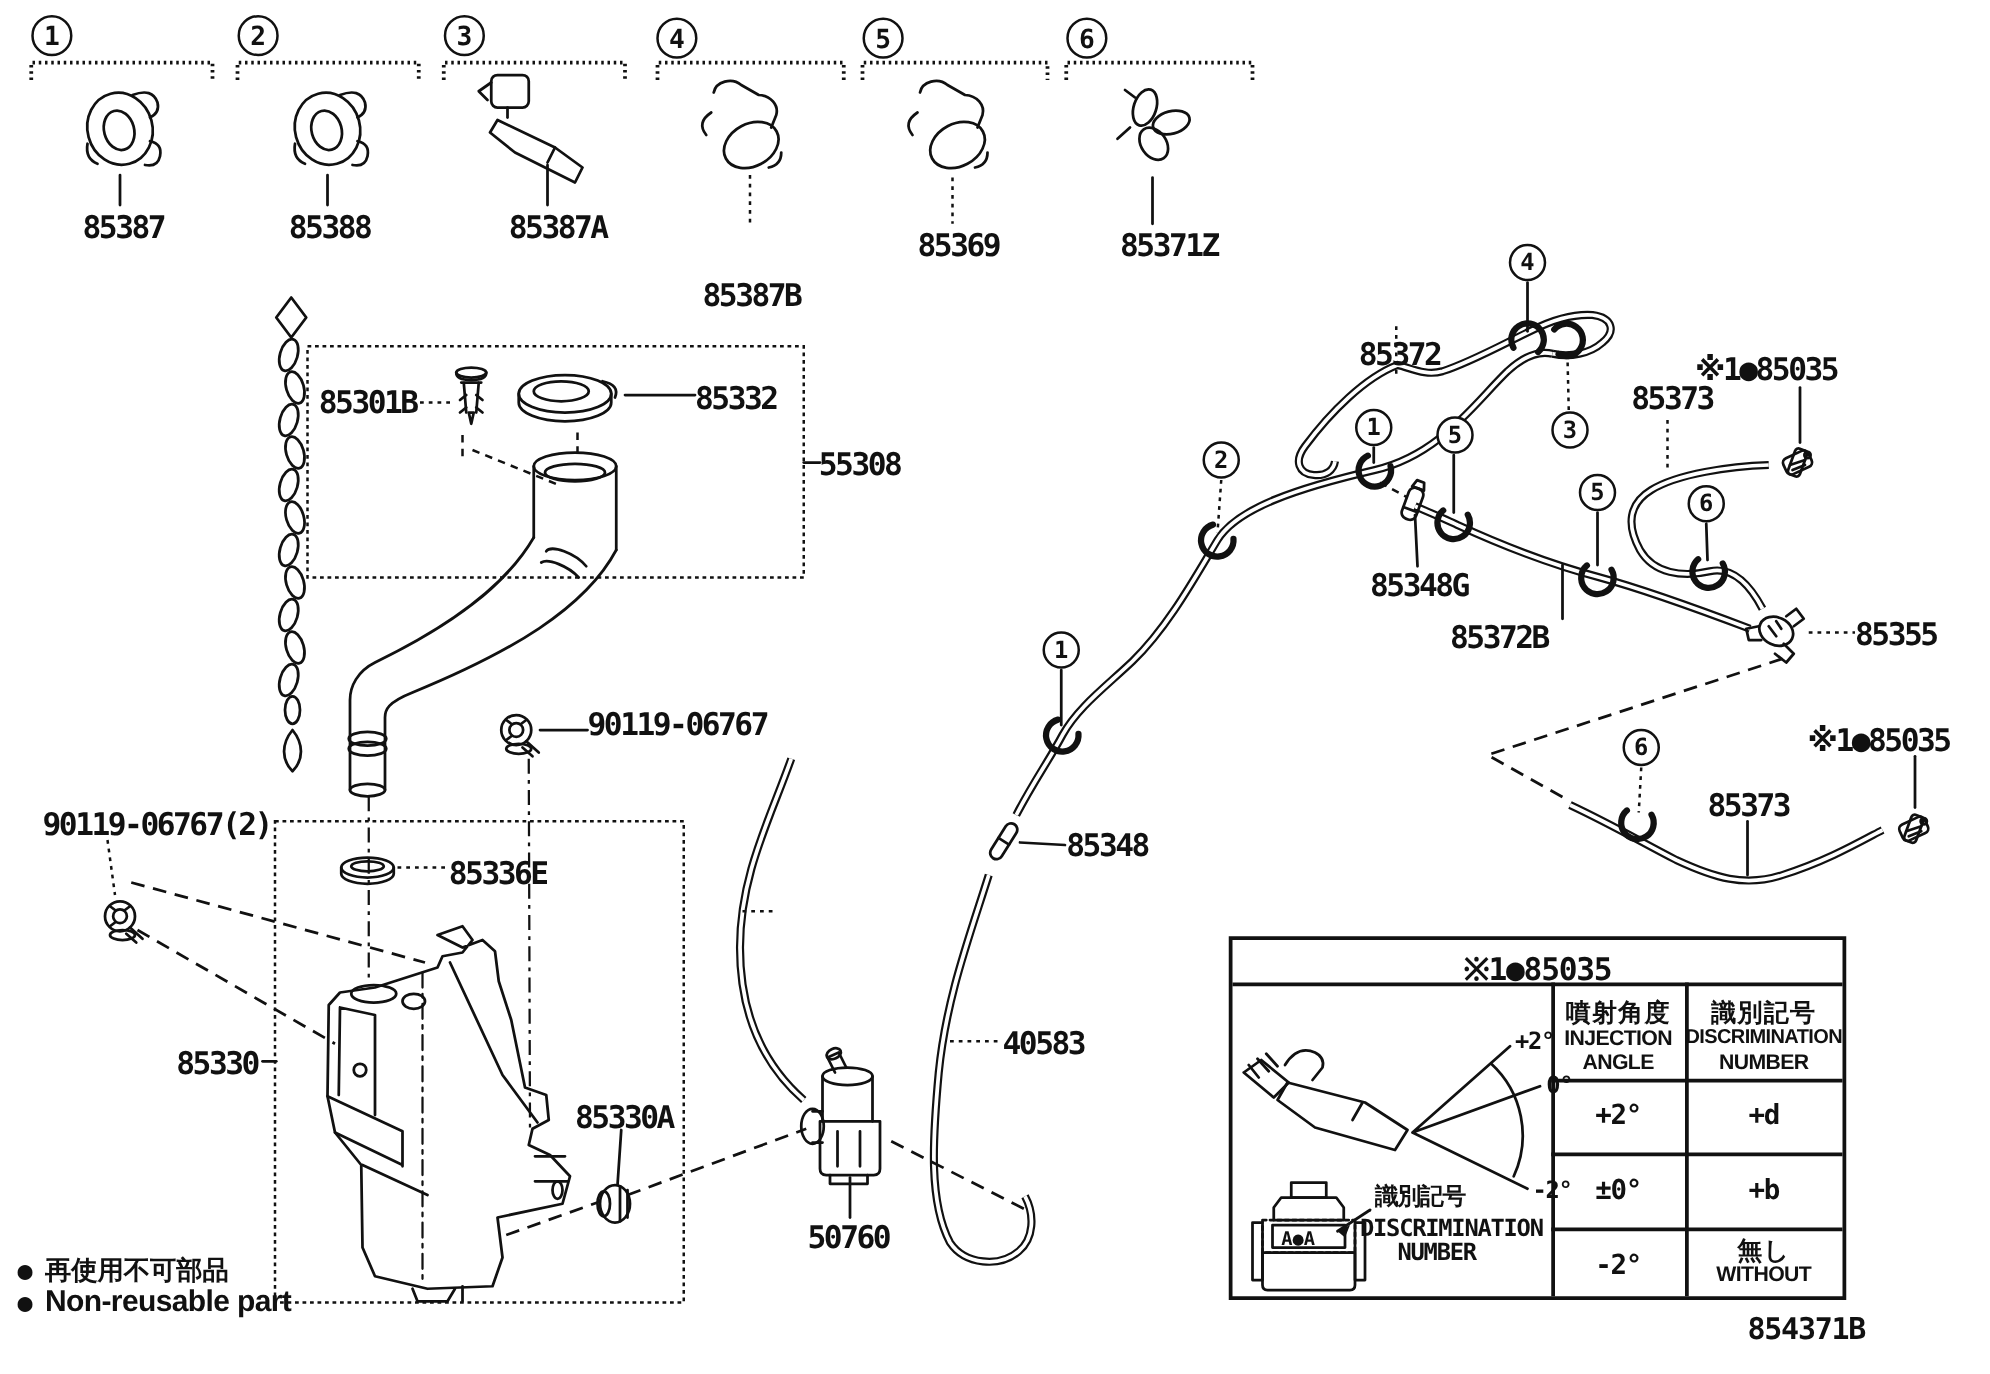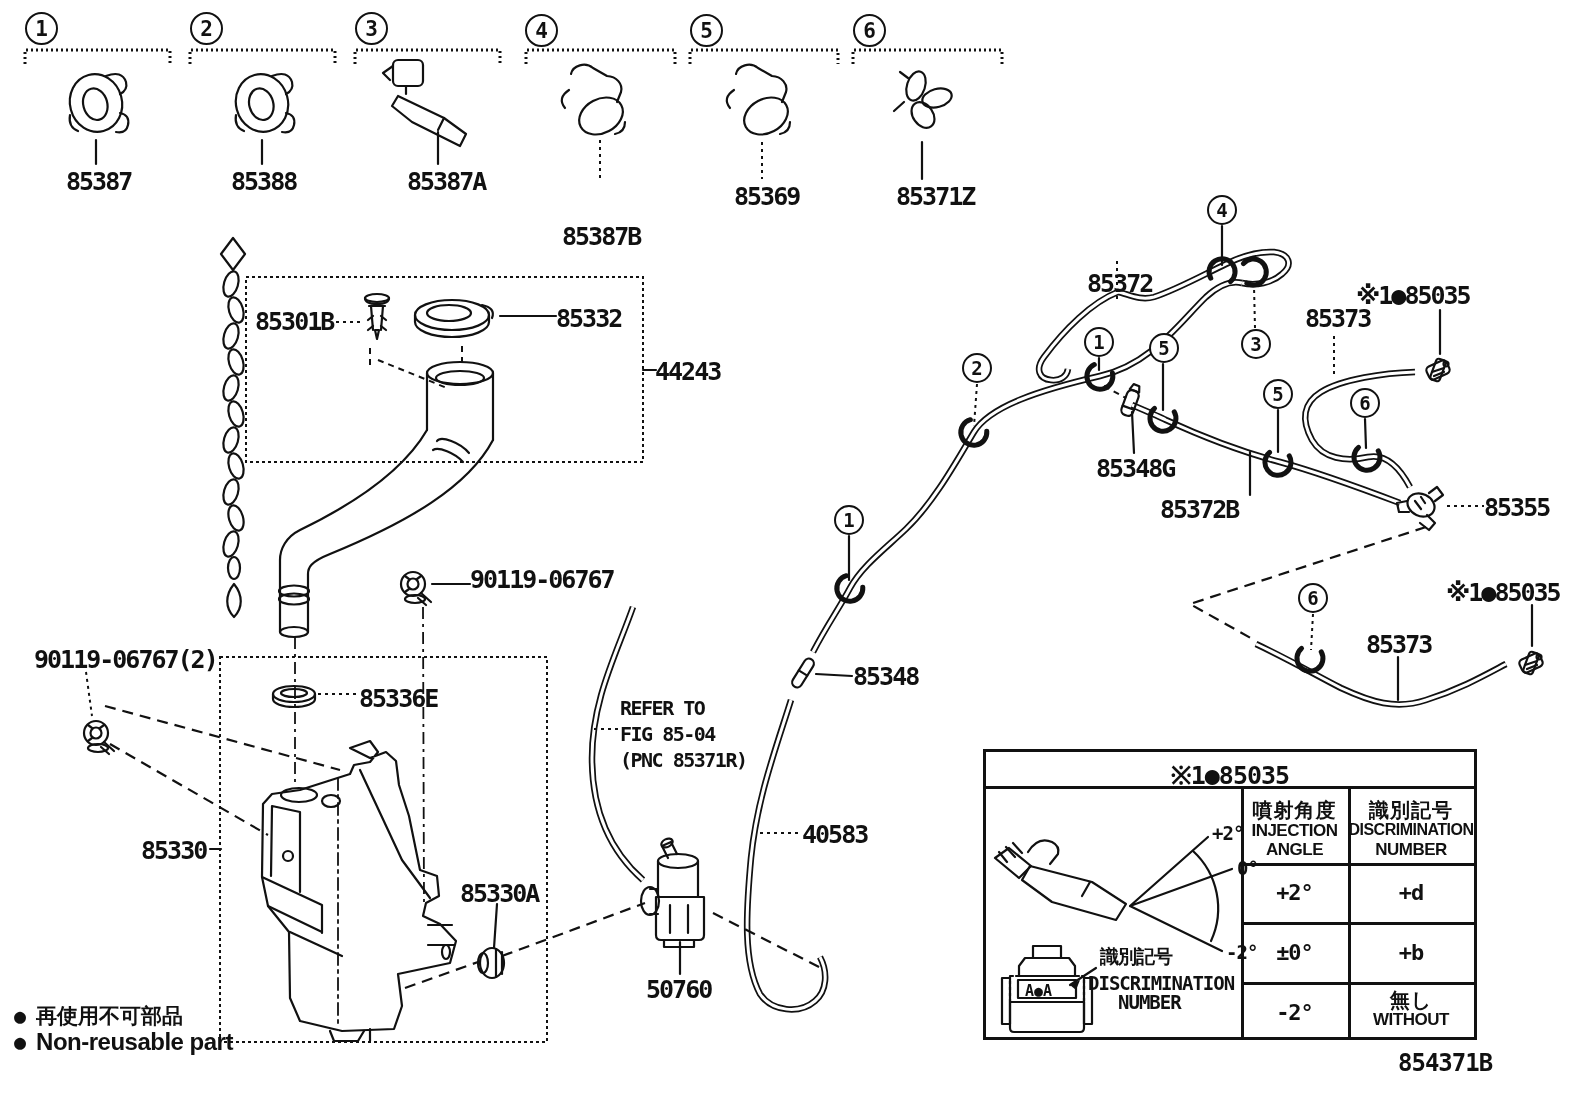--- a/index.html
+++ b/index.html
@@ -348,43 +348,38 @@
 
 <div class="pn" style="left:66px;top:167px;">85387</div>
 <div class="pn" style="left:231px;top:167px;">85388</div>
 <div class="pn" style="left:407px;top:167px;">85387A</div>
 <div class="pn" style="left:562px;top:182px;margin-top:40px;">85387B</div>
 <div class="pn" style="left:734px;top:182px;">85369</div>
 <div class="pn" style="left:896px;top:182px;">85371Z</div>
 
 <div class="pn" style="left:255px;top:307px;">85301B</div>
 <div class="pn" style="left:556px;top:304px;">85332</div>
-<div class="pn" style="left:655px;top:357px;">44243</div>
+<div class="pn" style="left:655px;top:357px;">55308</div>
 <div class="pn" style="left:470px;top:565px;">90119-06767</div>
 <div class="pn" style="left:34px;top:645px;">90119-06767(2)</div>
 <div class="pn" style="left:359px;top:684px;">85336E</div>
 <div class="pn" style="left:141px;top:836px;">85330</div>
 <div class="pn" style="left:460px;top:879px;">85330A</div>
 <div class="pn" style="left:646px;top:975px;">50760</div>
 <div class="pn" style="left:853px;top:662px;">85348</div>
 <div class="pn" style="left:802px;top:820px;">40583</div>
 <div class="pn" style="left:1087px;top:233px;margin-top:36px;">85372</div>
 <div class="pn" style="left:1096px;top:454px;">85348G</div>
 <div class="pn" style="left:1160px;top:495px;">85372B</div>
 <div class="pn" style="left:1305px;top:304px;">85373</div>
 <div class="pn" style="left:1356px;top:281px;">※1●85035</div>
 <div class="pn" style="left:1484px;top:493px;">85355</div>
 <div class="pn" style="left:1366px;top:630px;">85373</div>
 <div class="pn" style="left:1446px;top:578px;">※1●85035</div>
 
-<div class="note" style="left:620px;top:695px;">
-  <div>REFER TO</div>
-  <div>FIG 85-04</div>
-  <div>(PNC 85371R)</div>
-</div>
 
 <div class="co" style="left:834px;top:505px;">1</div>
 <div class="co" style="left:1084px;top:327px;">1</div>
 <div class="co" style="left:962px;top:353px;">2</div>
 <div class="co" style="left:1241px;top:329px;">3</div>
 <div class="co" style="left:1207px;top:195px;">4</div>
 <div class="co" style="left:1149px;top:333px;">5</div>
 <div class="co" style="left:1263px;top:379px;">5</div>
 <div class="co" style="left:1350px;top:388px;">6</div>
 <div class="co" style="left:1298px;top:583px;">6</div>

